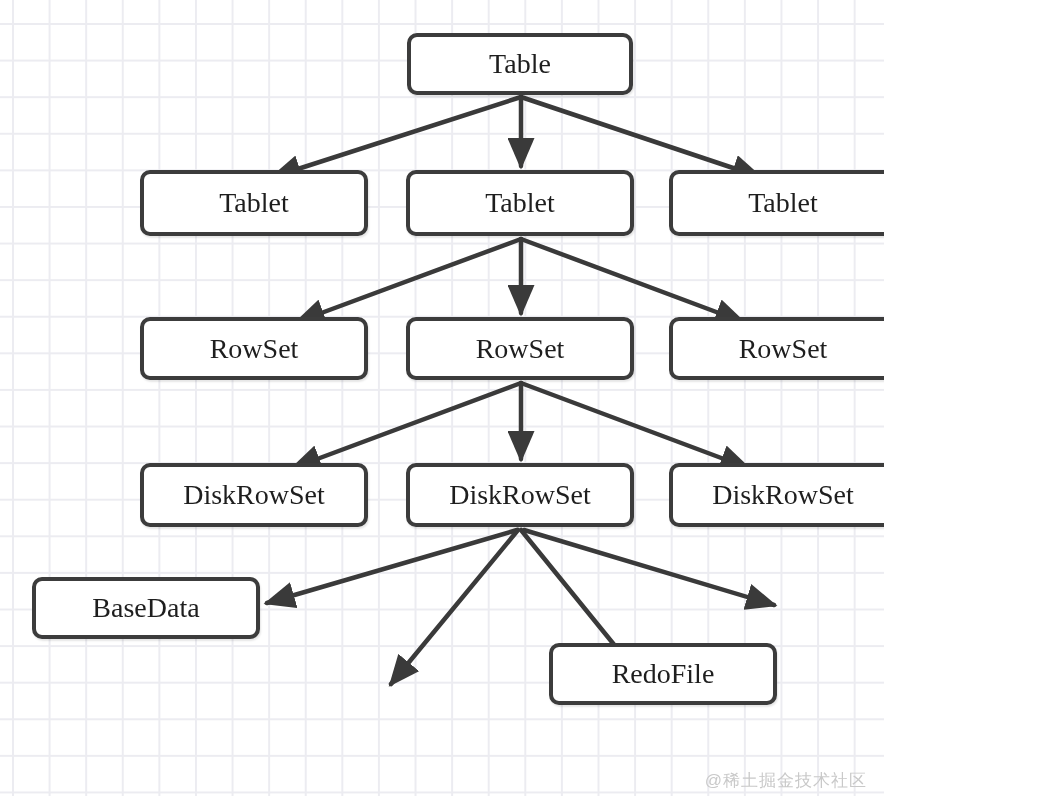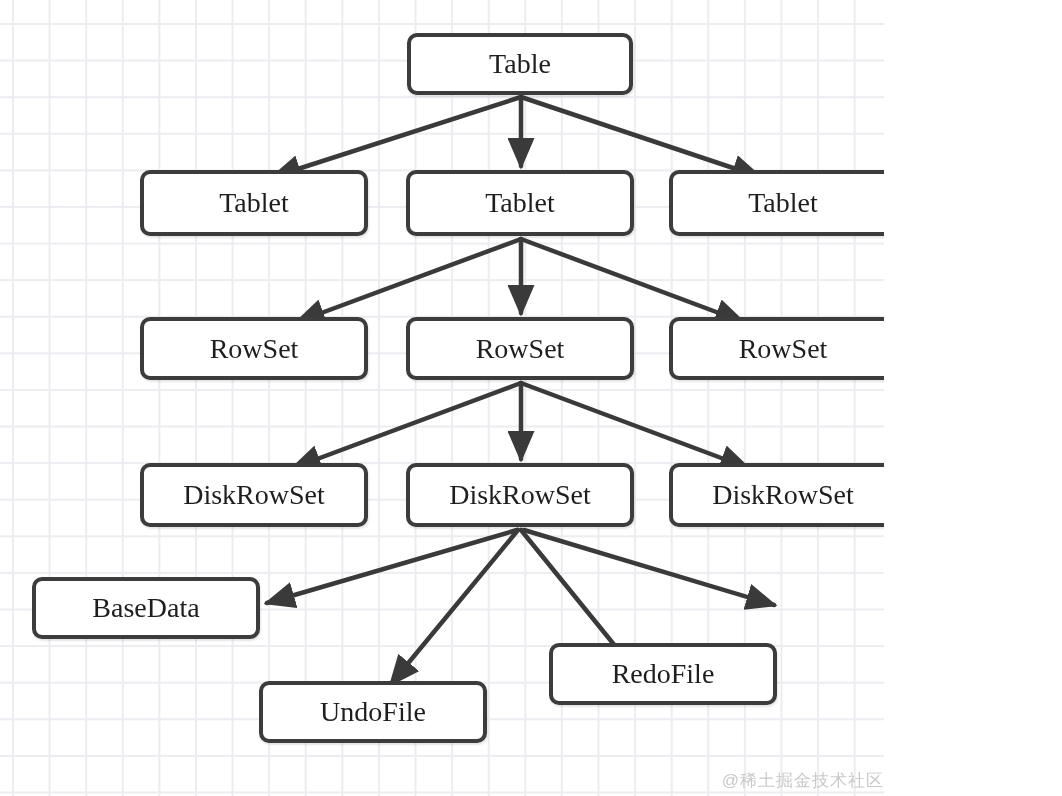--- a/index.html
+++ b/index.html
@@ -35,21 +35,21 @@
   .n-rowset-middle    {left:406px;top:317px;width:228px;height:63px;}
   .n-rowset-right     {left:669px;top:317px;width:228px;height:63px;}
   .n-memrowset        {left:140px;top:463px;width:228px;height:64px;}
   .n-diskrowset-middle{left:406px;top:463px;width:228px;height:64px;}
   .n-diskrowset-right {left:669px;top:463px;width:228px;height:64px;}
   .n-basedata         {left:32px;top:577px;width:228px;height:62px;text-align:center;}
   .n-deltamemstore    {left:778px;top:577px;width:248px;height:62px;}
   .n-undofile         {left:259px;top:681px;width:228px;height:62px;}
   .n-redofile         {left:549px;top:643px;width:228px;height:62px;}
   .watermark{
-    position:absolute;right:0;bottom:4px;
+    position:absolute;right:17px;bottom:4px;
     font-family:"Liberation Sans","DejaVu Sans",sans-serif;
     font-size:17px;color:#c9c9c9;letter-spacing:1px;margin-top:35px;
   }
 </style>
 </head>
 <body>
 
 <div class="stage">
 
   <svg class="edges" viewBox="0 0 1062 796" xmlns="http://www.w3.org/2000/svg">
@@ -79,17 +79,16 @@
   <div class="node n-tablet-left">Tablet</div>
   <div class="node n-tablet-middle">Tablet</div>
   <div class="node n-tablet-right">Tablet</div>
   <div class="node n-rowset-left">RowSet</div>
   <div class="node n-rowset-middle">RowSet</div>
   <div class="node n-rowset-right">RowSet</div>
   <div class="node n-memrowset">DiskRowSet</div>
   <div class="node n-diskrowset-middle">DiskRowSet</div>
   <div class="node n-diskrowset-right">DiskRowSet</div>
   <div class="node n-basedata">BaseData</div>
-  <div class="node n-undofile">UndoFile</div>
   <div class="node n-redofile">RedoFile</div>
 
   <div class="watermark">@稀土掘金技术社区</div>
 </div>
 
 </body></html>

